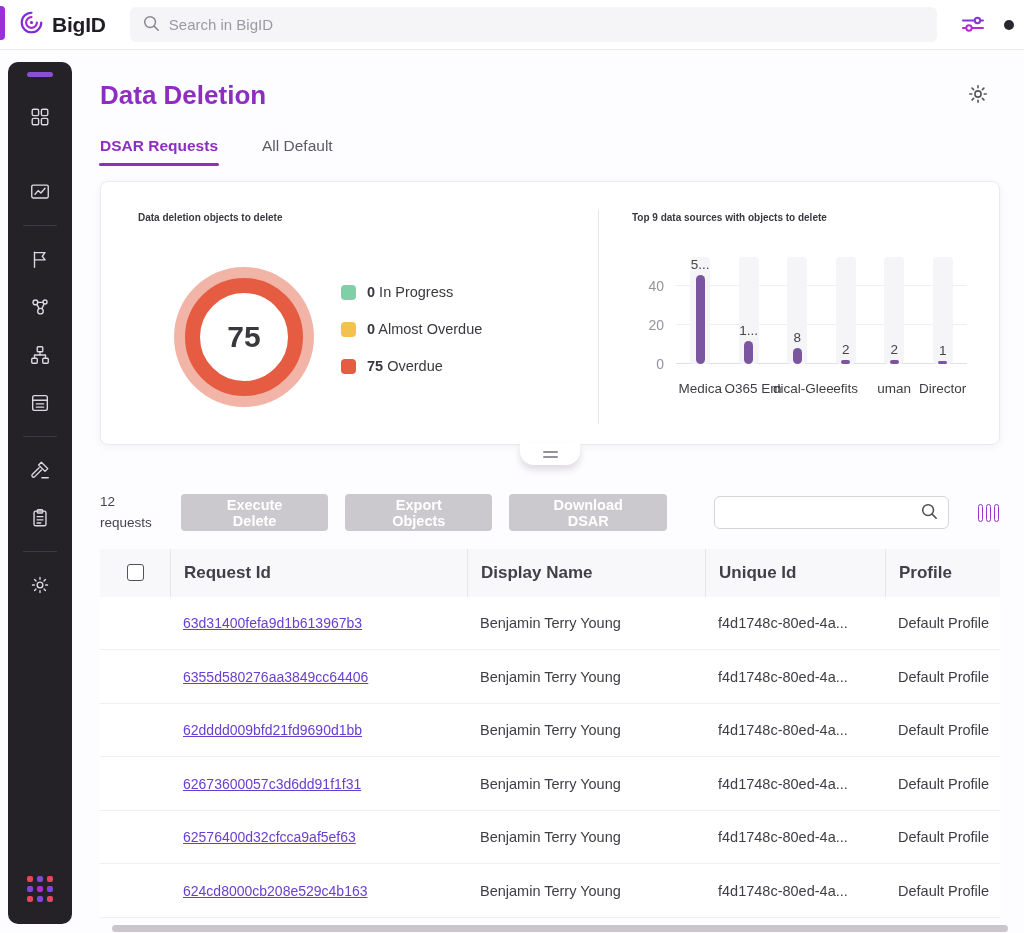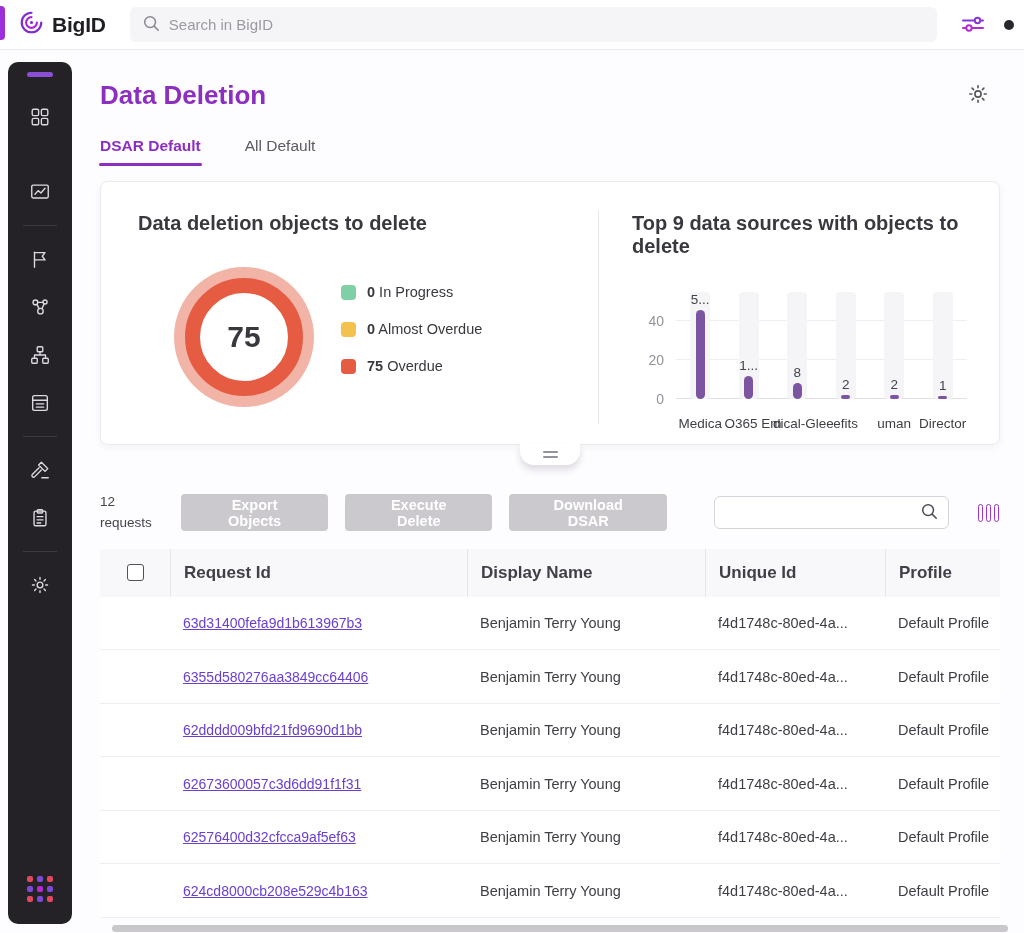--- a/index.html
+++ b/index.html
@@ -45,21 +45,21 @@
   .tab { font-size:15.5px; padding-bottom:11px; position:relative; cursor:pointer; }
   .tab.active { color:#8c2fc0; font-weight:700; }
   .tab.active::after { content:""; position:absolute; left:-1px; right:-1px; bottom:0; height:3px;
             border-radius:2px; background:#8c2fc0; }
   .tab.inactive { color:#5d5a63; }
 
   
   .summary-card { margin-top:15px; height:264px; background:#fff; border:1px solid #eceaef;
             border-radius:8px; box-shadow:0 2px 8px rgba(50,40,70,0.05); position:relative; }
   .panel-left { position:absolute; left:0; top:0; bottom:0; width:497px; padding:30px 30px 0 37px; }
-  .panel-title { font-size:20px; font-weight:700; color:#3a383f; }
+  .panel-title { font-size:10px; font-weight:700; color:#3a383f; }
   .donut-wrap { position:absolute; left:84px; top:96px; width:118px; height:118px; }
   .donut-ring { width:118px; height:118px; border-radius:50%; border:15px solid #e65c43;
             display:flex; align-items:center; justify-content:center; background:#fff; }
   .donut-total { font-size:30px; font-weight:600; color:#3a383f; }
   .legend { position:absolute; left:240px; top:102px; display:flex; flex-direction:column; gap:21px; }
   .legend-item { display:flex; align-items:center; gap:11px; font-size:14.5px; color:#3a383f; }
   .swatch { width:15px; height:15px; border-radius:4px; flex:none; }
   .lv { font-weight:700; }
   .v-divider { position:absolute; left:497px; top:28px; bottom:20px; width:1px; background:#e8e6ea; }
   .panel-right { position:absolute; left:498px; right:0; top:0; bottom:0; padding:30px 28px 0 33px; }
@@ -244,21 +244,21 @@
   <div class="content">
     <div class="page-title">Data Deletion</div>
     <div class="page-gear">
       <svg width="24" height="24" viewBox="0 0 24 24" fill="none" stroke="#55525b" stroke-width="1.6" stroke-linecap="round">
         <circle cx="12" cy="12" r="3.1"></circle>
         <path d="M12 3.8v2M12 18.2v2M20.2 12h-2M5.8 12h-2M17.9 6.1l-1.5 1.5M7.6 16.4l-1.5 1.5M17.9 17.9l-1.5-1.5M7.6 7.6L6.1 6.1"></path>
       </svg>
     </div>
 
     <div class="tabs">
-      <div class="tab active">DSAR Default</div>
+      <div class="tab active">DSAR Requests</div>
       <div class="tab inactive">All Default</div>
     </div>
 
     <div class="summary-card">
       <div class="panel-left">
         <div class="panel-title">Data deletion objects to delete</div>
         <div class="donut-wrap">
           <div class="donut-ring" style="border-color: rgb(230, 92, 67); box-shadow: rgb(242, 180, 167) 0px 0px 0px 11px;">
             <span class="donut-total">75</span>
           </div>
@@ -339,22 +339,22 @@
         <span class="handle-line"></span>
         <span class="handle-line"></span>
       </div>
     </div>
 
     <div class="toolbar">
       <div class="req-count">
         <span>12</span>
         <span>requests</span>
       </div>
+      <button class="btn">Execute Delete</button>
       <button class="btn">Export Objects</button>
-      <button class="btn">Execute Delete</button>
       <button class="btn">Download DSAR</button>
       <div class="table-search">
         <input type="text" value="" style="">
         <span>
           <svg width="18" height="18" viewBox="0 0 20 20" fill="none" stroke="#4f4c56" stroke-width="1.7" stroke-linecap="round">
             <circle cx="9" cy="9" r="6"></circle>
               <path d="M13.5 13.5L18 18"></path>
           </svg>
         </span>
       </div>

